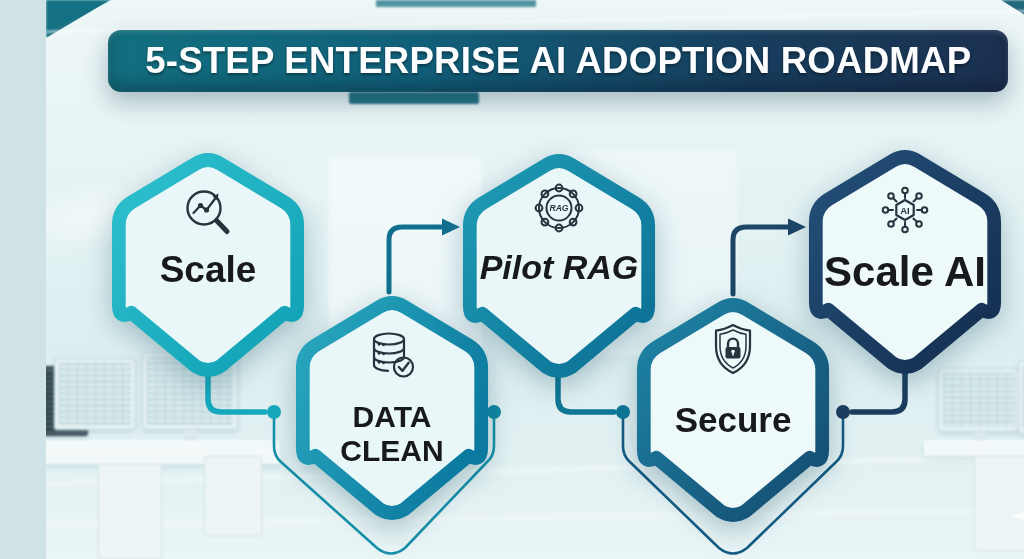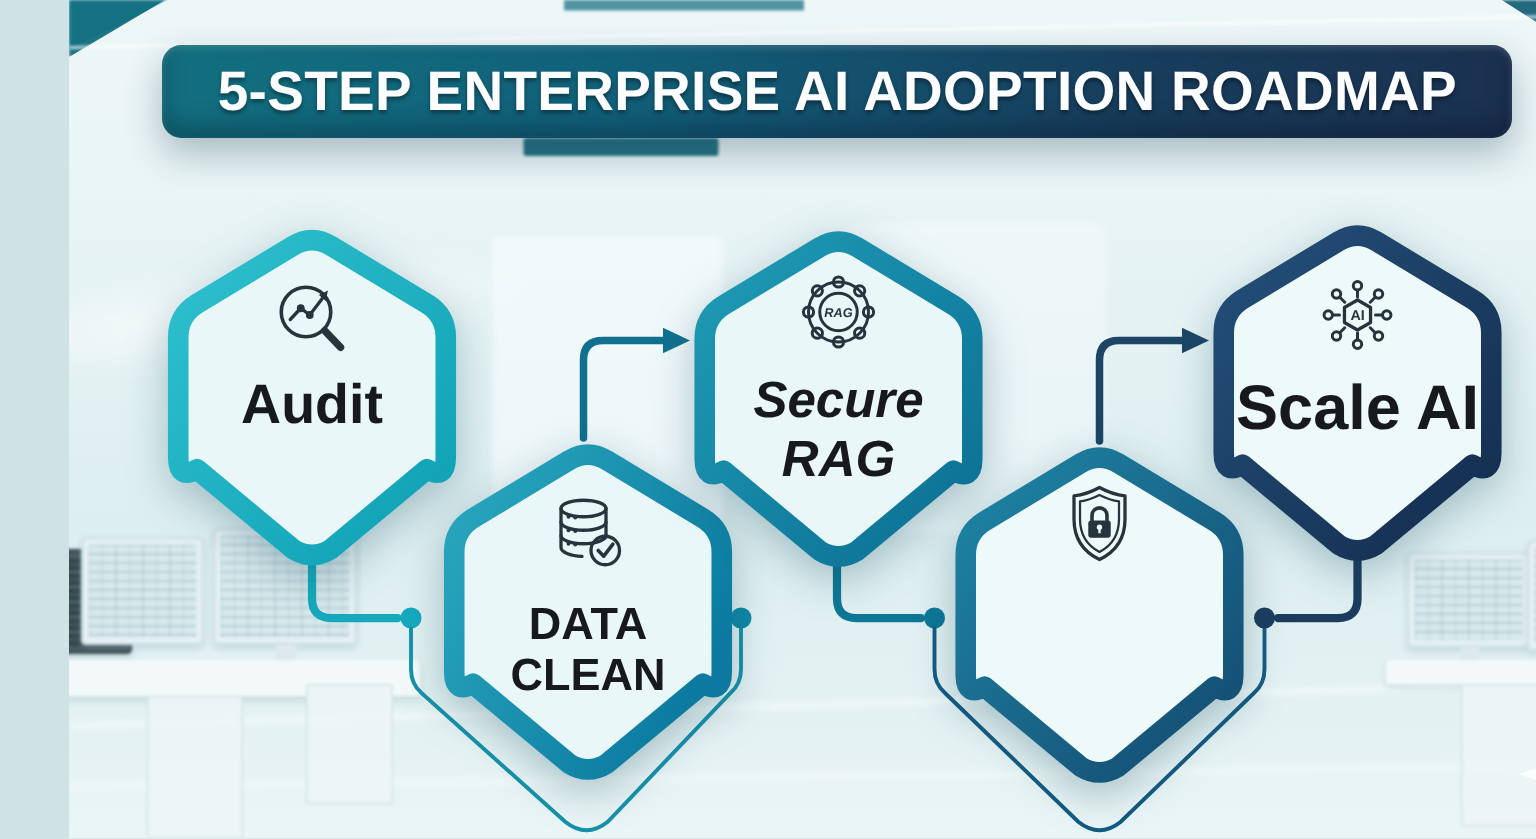--- a/index.html
+++ b/index.html
@@ -172,21 +172,21 @@
     </svg>
     <svg class="hex-icon" viewBox="0 0 64 64">
       <circle class="icon-stroke" cx="28" cy="26" r="16.5" stroke-width="2.4"></circle>
       <polyline class="icon-stroke" points="17.5,31 24.5,23.5 30.5,28 40,15.5" stroke-width="2.2"></polyline>
       <polygon points="42.6,11.6 36.6,14.6 41.2,18.6" fill="#26343e"></polygon>
       <circle cx="24.5" cy="23.5" r="2.6" fill="#26343e"></circle>
       <circle cx="30.5" cy="28" r="2.6" fill="#26343e"></circle>
       <line class="icon-stroke" x1="40.5" y1="38.5" x2="51" y2="49.5" stroke-width="5"></line>
     </svg>
     <div class="hex-label">
-      <span class="l1">Audit</span>
+      <span class="l1">Scale</span>
     </div>
   </div>
 
   <div class="step step2">
     <svg class="hex" width="196" height="240" viewBox="0 0 200 240">
       <defs>
           <linearGradient id="g2" x1="0" y1="0" x2="1" y2="0.6">
         <stop offset="0" stop-color="#2aa9bf"></stop>
             <stop offset="1" stop-color="#0c7aa0"></stop>
       </linearGradient>
@@ -231,21 +231,21 @@
       <circle class="icon-stroke" cx="32" cy="50" r="3.4" fill="#eaf7f9" stroke-width="2"></circle>
       <circle class="icon-stroke" cx="17.9" cy="44.1" r="3.4" fill="#eaf7f9" stroke-width="2"></circle>
       <circle class="icon-stroke" cx="12" cy="30" r="3.4" fill="#eaf7f9" stroke-width="2"></circle>
       <circle class="icon-stroke" cx="17.9" cy="15.9" r="3.4" fill="#eaf7f9" stroke-width="2"></circle>
       <circle class="icon-stroke" cx="32" cy="10" r="3.4" fill="#eaf7f9" stroke-width="2"></circle>
       <circle class="icon-stroke" cx="46.1" cy="15.9" r="3.4" fill="#eaf7f9" stroke-width="2"></circle>
       <circle class="icon-stroke" cx="32" cy="30" r="12.5" fill="#eaf7f9" stroke-width="2"></circle>
       <text x="32" y="33.2" text-anchor="middle" font-size="8.5" font-weight="700" font-family="Liberation Sans, sans-serif" fill="#26343e">RAG</text>
     </svg>
     <div class="hex-label">
-      <span class="l1">Secure RAG</span>
+      <span class="l1">Pilot RAG</span>
     </div>
   </div>
 
   <div class="step step4">
     <svg class="hex" width="196" height="240" viewBox="0 0 200 240">
       <defs>
           <linearGradient id="g4" x1="0" y1="0" x2="1" y2="1">
         <stop offset="0" stop-color="#1e86a6"></stop>
             <stop offset="1" stop-color="#14496f"></stop>
       </linearGradient>
@@ -254,20 +254,21 @@
     </svg>
     <svg class="hex-icon" viewBox="0 0 64 64">
       <path class="icon-stroke" stroke-width="2.2" d="M32,7 C37.5,10 43.5,12 49,12.6 L49,28 C49,41.5 42.5,50 32,55 C21.5,50 15,41.5 15,28 L15,12.6 C20.5,12 26.5,10 32,7 Z"></path>
       <path class="icon-stroke" stroke-width="1.5" d="M32,12 C36.5,14.3 41,15.8 45,16.3 L45,28 C45,38.8 40,45.8 32,50 C24,45.8 19,38.8 19,28 L19,16.3 C23,15.8 27.5,14.3 32,12 Z"></path>
       <path class="icon-stroke" stroke-width="2.4" d="M27,29 v-3.4 a5,5 0 0 1 10,0 V29"></path>
       <rect x="24.5" y="29" width="15" height="11.5" rx="2" fill="#26343e"></rect>
       <circle cx="32" cy="33.5" r="1.8" fill="#eef9fa"></circle>
       <rect x="31.2" y="34.5" width="1.6" height="3" fill="#eef9fa"></rect>
     </svg>
     <div class="hex-label">
+      <div class="l1">Secure</div>
     </div>
   </div>
 
   <div class="step step5">
     <svg class="hex" width="196" height="240" viewBox="0 0 200 240">
       <defs>
           <linearGradient id="g5" x1="0" y1="0" x2="1" y2="1">
         <stop offset="0" stop-color="#24507a"></stop>
             <stop offset="1" stop-color="#132c4d"></stop>
       </linearGradient>

